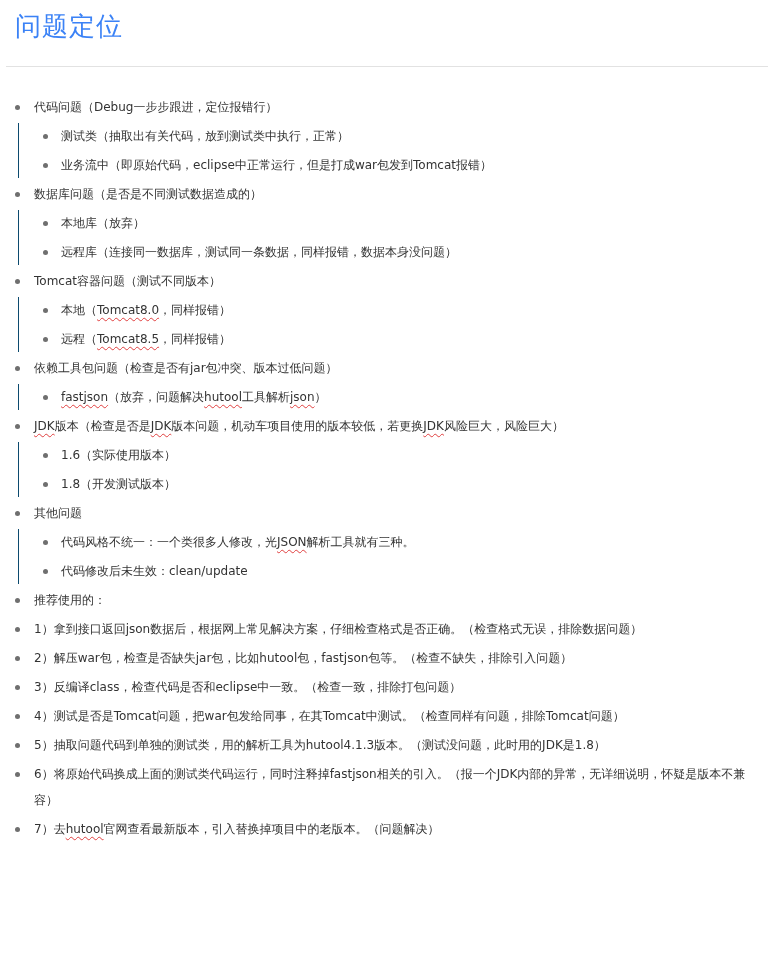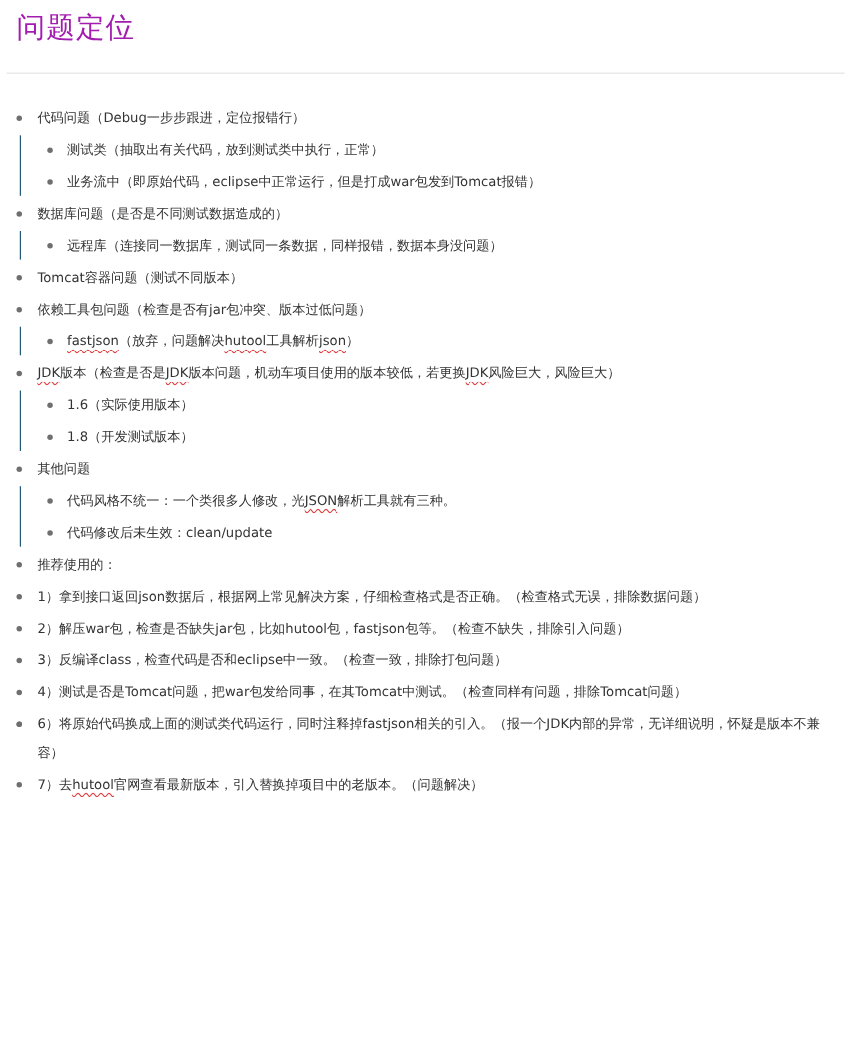--- a/index.html
+++ b/index.html
@@ -15,21 +15,21 @@
       color: #333333;
       position: relative;
     }
     .page-title {
       position: absolute;
       left: 15px;
       top: 6px;
       margin: 0;
       font-size: 26px;
       font-weight: normal;
-      color: #a21caf;
+      color: #3b82f6;
       line-height: 40px;
       letter-spacing: 1px;
     }
     .title-rule {
       position: absolute;
       left: 6px;
       top: 66px;
       width: 762px;
       height: 0;
       border-top: 1px solid #e2e2e2;
@@ -113,28 +113,42 @@
         </li>
       </ul>
     </li>
 
     <li>
       <span class="bullet"></span>
       <span>数据库问题（是否是不同测试数据造成的）</span>
       <ul class="l2">
         <li>
           <span class="bullet"></span>
+          <span>本地库（放弃）</span>
+        </li>
+        <li>
+          <span class="bullet"></span>
           <span>远程库（连接同一数据库，测试同一条数据，同样报错，数据本身没问题）</span>
         </li>
       </ul>
     </li>
 
     <li>
       <span class="bullet"></span>
       <span>Tomcat容器问题（测试不同版本）</span>
+      <ul class="l2">
+        <li>
+          <span class="bullet"></span>
+          <span>本地（</span><span class="squiggle">Tomcat8.0</span><span>，同样报错）</span>
+        </li>
+        <li>
+          <span class="bullet"></span>
+          <span>远程（</span><span class="squiggle">Tomcat8.5</span><span>，同样报错）</span>
+        </li>
+      </ul>
     </li>
 
     <li>
       <span class="bullet"></span>
       <span>依赖工具包问题（检查是否有jar包冲突、版本过低问题）</span>
       <ul class="l2">
         <li>
           <span class="bullet"></span>
           <span class="squiggle">fastjson</span><span>（放弃，问题解决</span><span class="squiggle">hutool</span><span>工具解析</span><span class="squiggle">json</span><span>）</span>
         </li>
@@ -187,20 +201,21 @@
     <li>
       <span class="bullet"></span>
       <span>3）反编译class，检查代码是否和eclipse中一致。（检查一致，排除打包问题）</span>
     </li>
     <li>
       <span class="bullet"></span>
       <span>4）测试是否是Tomcat问题，把war包发给同事，在其Tomcat中测试。（检查同样有问题，排除Tomcat问题）</span>
     </li>
     <li>
       <span class="bullet"></span>
+      <span>5）抽取问题代码到单独的测试类，用的解析工具为hutool4.1.3版本。（测试没问题，此时用的JDK是1.8）</span>
     </li>
     <li>
       <span class="bullet"></span>
       <span>6）将原始代码换成上面的测试类代码运行，同时注释掉fastjson相关的引入。（报一个JDK内部的异常，无详细说明，怀疑是版本不兼容）</span>
     </li>
 
     <li>
       <span class="bullet"></span>
       <span>7）去</span><span class="squiggle">hutool</span><span>官网查看最新版本，引入替换掉项目中的老版本。（问题解决）</span>
     </li>

